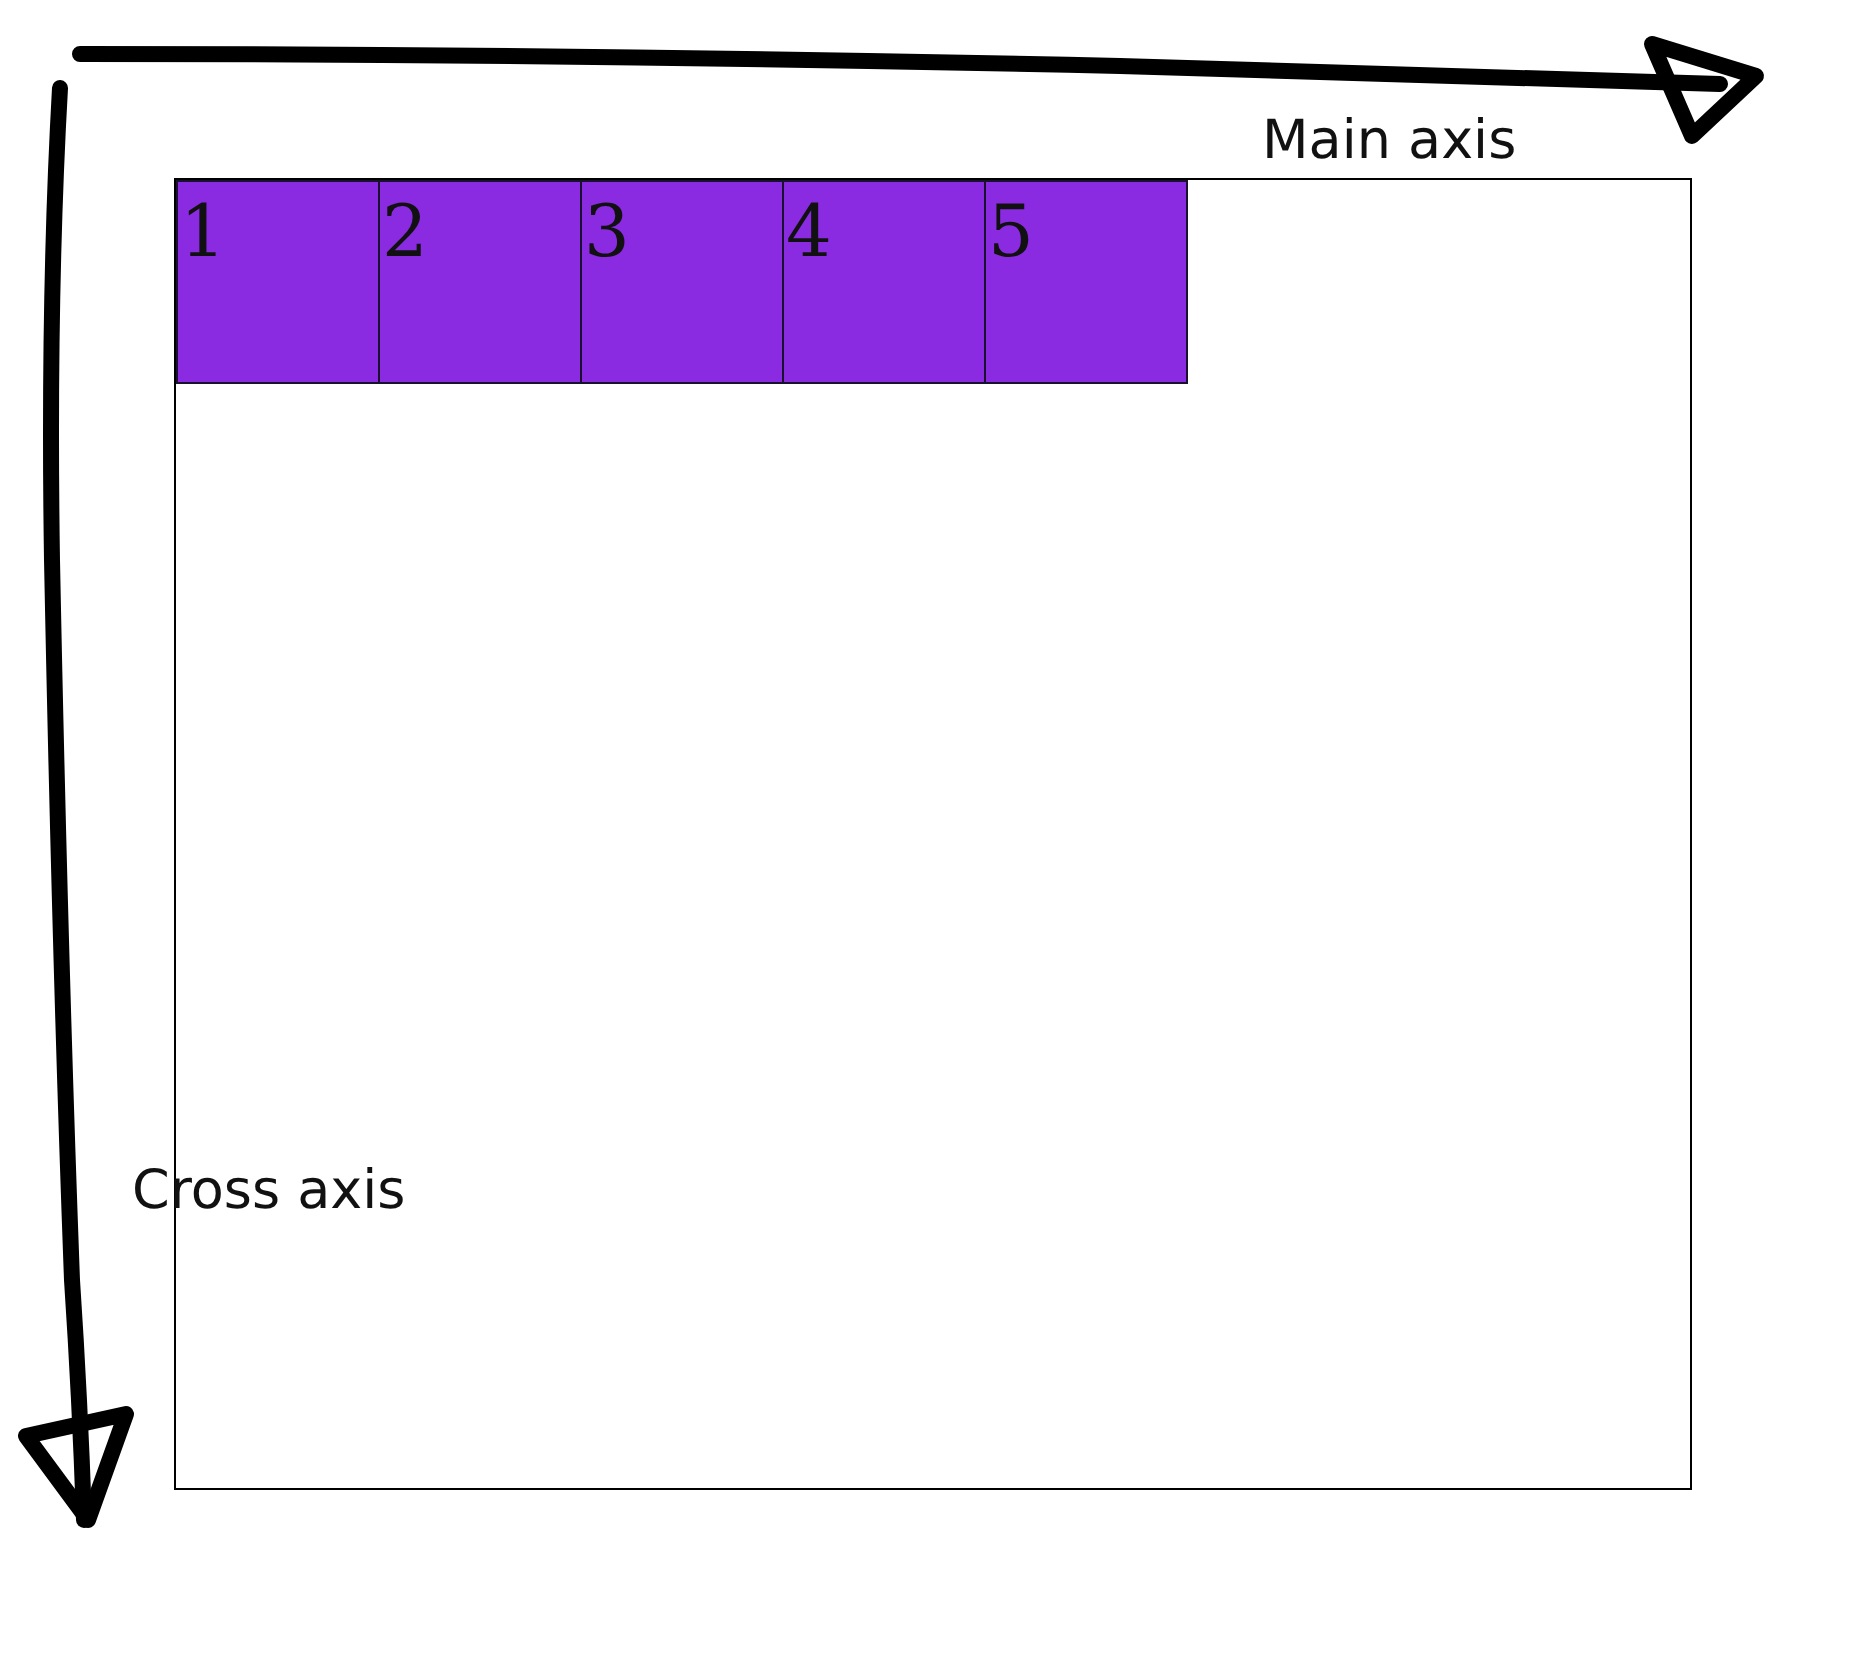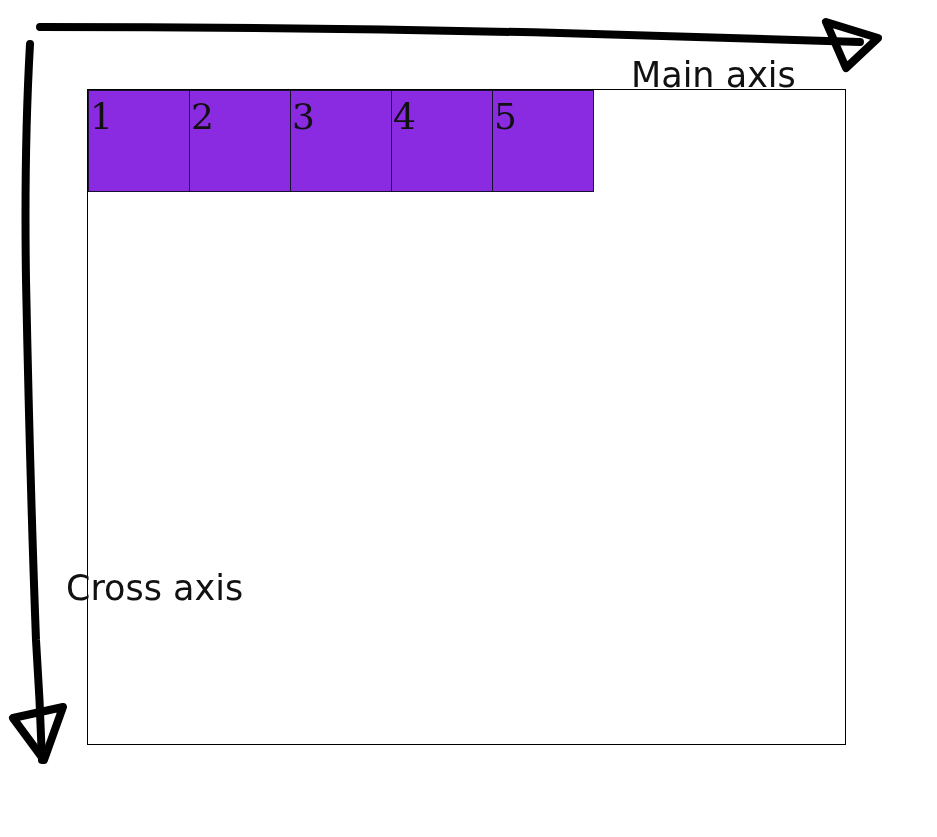--- a/index.html
+++ b/index.html
@@ -15,26 +15,26 @@
       background: var(--item-bg, #8a2be2);
       border: 1px solid #1a1030; margin-left: -1px;
       font-family: "DejaVu Serif", "Liberation Serif", serif;
       font-size: 36px; line-height: 1; color: #111;
       padding: 8px 0 0 1px;
     }
     .item:first-child { margin-left: 0; }
     .label {
       position: absolute;
       font-family: "DejaVu Sans", "Liberation Sans", sans-serif;
-      font-size: 35px; color: #111; letter-spacing: 0px;
+      font-size: 27px; color: #111; letter-spacing: 0px;
       white-space: nowrap;
       text-align: center;
     }
     .label-main { left: 631px; top: 55px; }
-    .label-cross { left: 66px; top: 568px; }
+    .label-cross { left: 66px; top: 580px; }
   </style>
 </head>
 <body>
 
 <svg class="axes" width="937" height="837" viewBox="0 0 937 837">
 
   <path d="M40 27 Q 300 27 560 33 Q 720 38 860 42" stroke="#000" stroke-width="8" fill="none" stroke-linecap="round"></path>
   <path d="M826 22 L878 38 L846 68 Z" stroke="#000" stroke-width="8" fill="none" stroke-linejoin="round"></path>
 
   <path d="M30 44 Q 24 150 26 280 Q 30 480 36 640 Q 40 700 42 760" stroke="#000" stroke-width="8" fill="none" stroke-linecap="round"></path>

